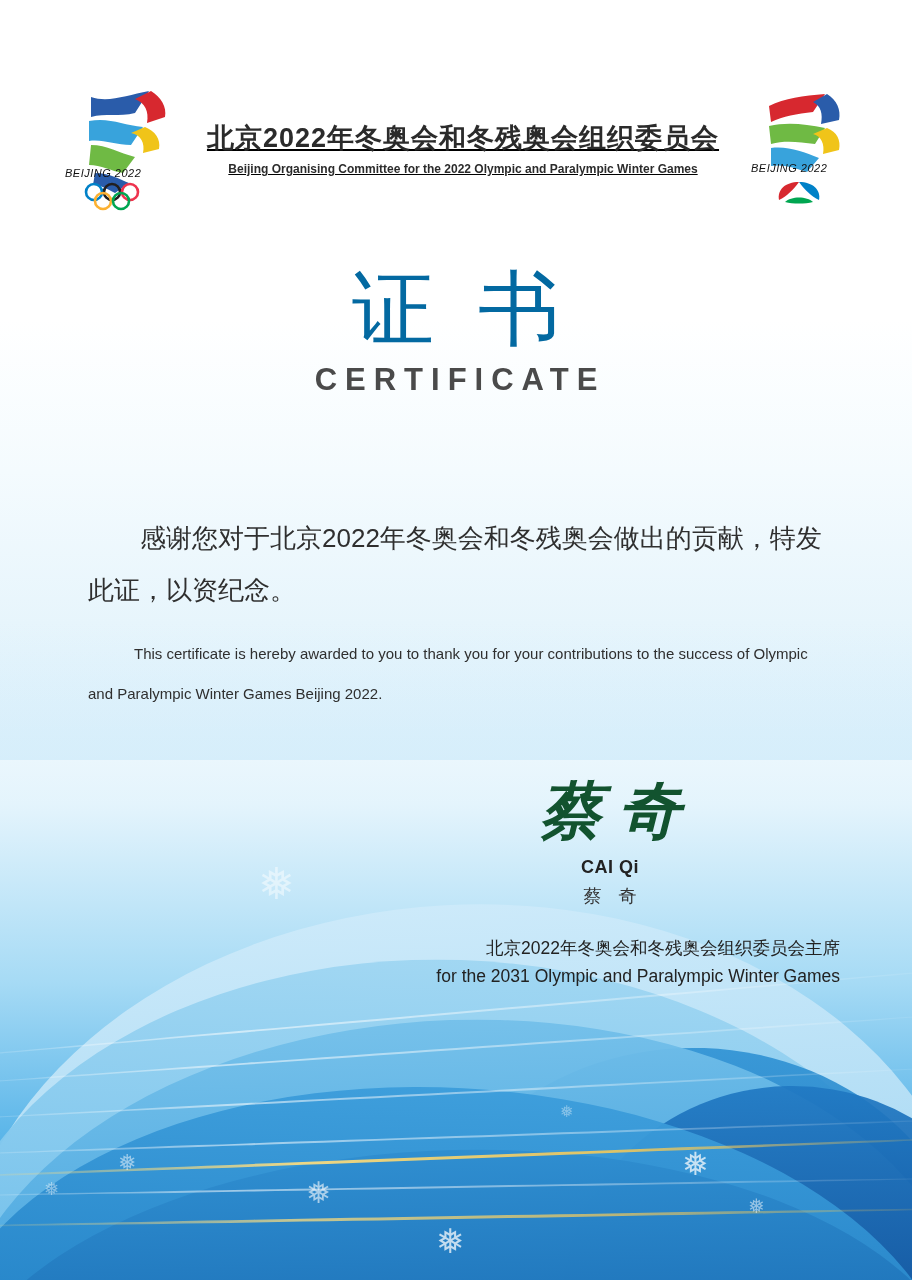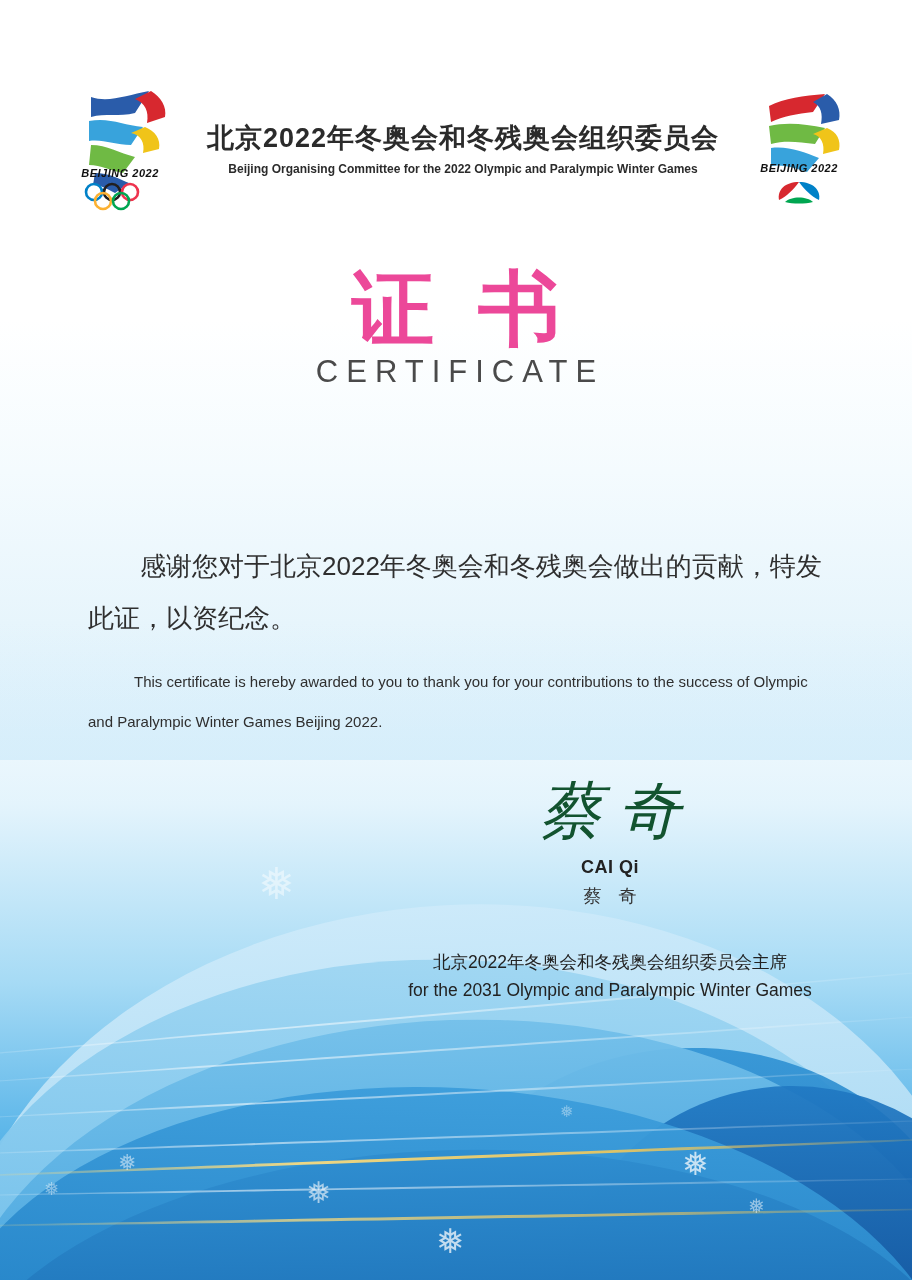--- a/index.html
+++ b/index.html
@@ -108,20 +108,21 @@
   }
   .logo-olympic {
     position: relative;
     width: 110px;
     height: 130px;
     flex: 0 0 auto;
   }
   .logo-title-block {
     width: 540px;
     text-align: center;
+    text-decoration: underline;
   }
   .title-cn {
     font-size: 27px;
     font-weight: 700;
     letter-spacing: 1px;
     color: #2b2b2b;
     white-space: nowrap;
   }
   .title-en {
     margin-top: 6px;
@@ -134,60 +135,60 @@
     position: relative;
     width: 96px;
     height: 120px;
     flex: 0 0 auto;
   }
   .emblem-mark { position: absolute; inset: 0; }
   .brandword {
     position: absolute;
     left: 0; right: 0;
     bottom: 34px;
-    text-align: center;
+    text-align: left;
     font-size: 11px;
-    font-weight: 700;
+    font-weight: 400;
     font-style: italic;
     color: #111;
     letter-spacing: .5px;
   }
   .rings { position: absolute; left: 50%; transform: translateX(-50%); bottom: 2px; }
   .agitos { position: absolute; left: 50%; transform: translateX(-50%); bottom: 2px; }
 
   
   .cert-title {
     position: absolute;
     left: 0; top: 268px;
     width: 912px;
     z-index: 3;
     text-align: center;
   }
   .cert-title-cn {
     font-size: 82px;
-    font-weight: 700;
-    color: #ec4899;
+    font-weight: 400;
+    color: #0369a1;
     letter-spacing: 44px;
     text-indent: 44px;
     line-height: 1;
     font-family: "DejaVu Sans", "Liberation Sans", sans-serif;
   }
   .cert-title-en {
-    margin-top: 4px;
+    margin-top: 12px;
     font-size: 31px;
-    font-weight: 400;
+    font-weight: 700;
     color: #4a4a4a;
     letter-spacing: 8px;
     text-indent: 8px;
   }
 
   
   .body-text {
     position: absolute;
-    left: 88px; top: 540px;
+    left: 88px; top: 512px;
     width: 740px;
     z-index: 3;
   }
   .body-cn {
     font-size: 26px;
     line-height: 52px;
     color: #2f2f2f;
     text-indent: 52px;
   }
   .body-en {
@@ -202,21 +203,21 @@
   .signature {
     position: absolute;
     left: 380px; top: 778px;
     width: 460px;
     z-index: 3;
     text-align: center;
   }
   .sign-hand {
     font-family: "DejaVu Serif", "Liberation Serif", serif;
     font-size: 62px;
-    font-weight: 400;
+    font-weight: 700;
     font-style: italic;
     color: #12532f;
     letter-spacing: 16px;
     text-indent: 16px;
     line-height: 1.05;
   }
   .sign-latin {
     margin-top: 14px;
     font-size: 18px;
     font-weight: 700;
@@ -224,24 +225,25 @@
     letter-spacing: .5px;
   }
   .sign-cn {
     margin-top: 6px;
     font-size: 18px;
     color: #333;
     letter-spacing: 6px;
     text-indent: 6px;
   }
   .sign-role {
-    margin-top: 40px;
+    margin-top: 26px;
     font-size: 17.5px;
     line-height: 28px;
     color: #222;
+    text-align: right;
   }
   .sign-role div { white-space: nowrap; }
 </style>
 </head>
 <body>
 
 <div class="certificate">
 
   <div class="bg-wrap">
     <div class="bg-top-tint"></div>

